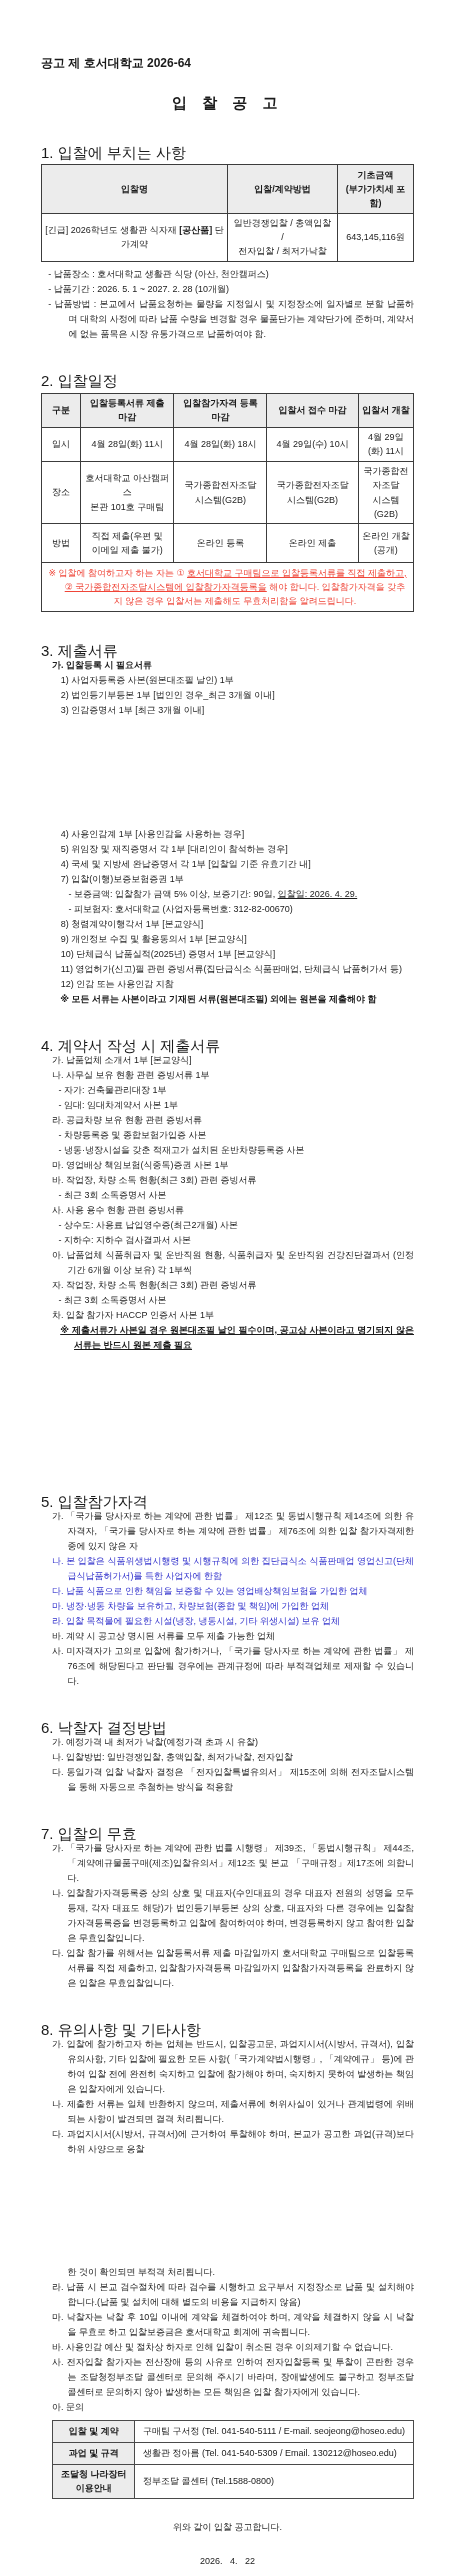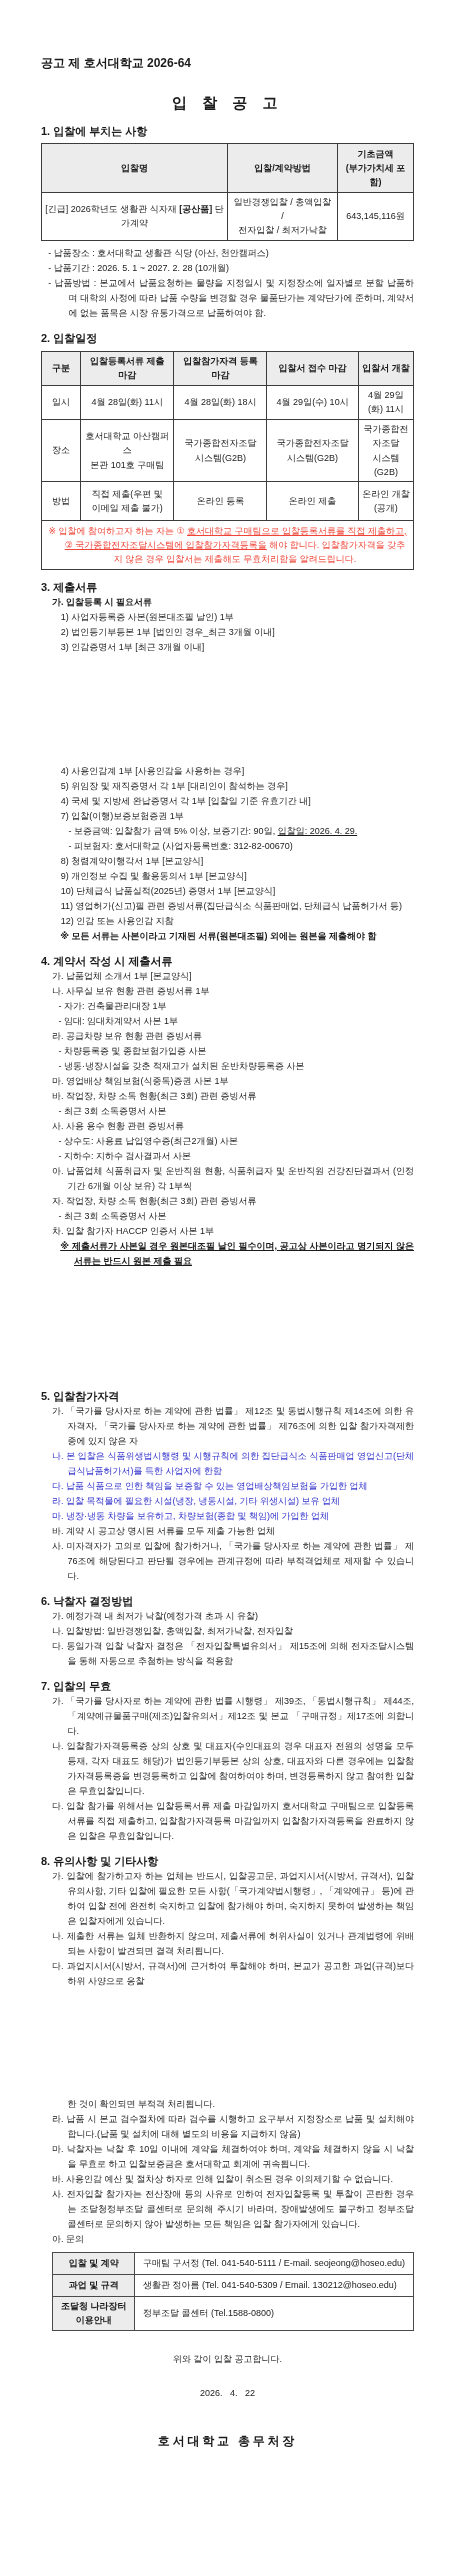--- a/index.html
+++ b/index.html
@@ -10,21 +10,21 @@
   .page{width:455px;height:2576px;box-sizing:border-box;background:#fff;
         padding:56px 41px 0 41px;overflow:hidden;text-align:justify;}
   p{margin:0;line-height:15px;font-size:9px;}
   .b{font-weight:bold;}
   .u{text-decoration:underline;}
   .pre{white-space:pre-line;}
   .center{text-align:center;}
   .notice-no{font-weight:bold;font-size:12px;}
   .title{margin:21px 0 0 0;text-align:center;font-size:15px;font-weight:bold;
          letter-spacing:5.5px;line-height:22px;}
-  h2.sec{margin:10px 0 0 0;font-size:11px;font-weight:bold;line-height:15px;}
+  h2.sec{margin:31px 0 0 0;font-size:15px;font-weight:normal;line-height:15px;}
   
   table.tbl{width:100%;border-collapse:collapse;border:1.1px solid var(--border,#3c3c3c);
             table-layout:fixed;margin-top:4.4px;}
   table.tbl th,table.tbl td{border:0.6px solid var(--border,#3c3c3c);text-align:center;
             vertical-align:middle;padding:2.2px 3.3px;font-size:9px;line-height:14.3px;}
   table.tbl th{background:var(--header_bg,#ececec);font-weight:bold;}
   .t1 tr.hdr{height:31px;} .t1 tr.data{height:40px;}
   .t2 tr.hdr{height:30px;} .t2 tr.r1{height:30px;} .t2 tr.r2{height:39px;} .t2 tr.r3{height:39px;}
   .note-cell{text-align:justify;padding:5.5px 6.6px 6.6px 6.6px;}
   .red-note{color:var(--red,#ef4538);padding-left:15px;text-indent:-15px;line-height:14.3px;}
@@ -163,22 +163,22 @@
   <p class="li-dash2">- 최근 3회 소독증명서 사본</p>
   <p class="li-ga">차. 입찰 참가자 HACCP 인증서 사본 1부</p>
   <p class="li-note b"><span class="u">※ 제출서류가 사본일 경우 원본대조필 날인 필수이며, 공고상 사본이라고 명기되지 않은 서류는 반드시 원본 제출 필요</span></p>
 
   <div class="spacer-b"></div>
 
   <h2 class="sec">5. 입찰참가자격</h2>
   <p class="li-ga">가. 「국가를 당사자로 하는 계약에 관한 법률」 제12조 및 동법시행규칙 제14조에 의한 유자격자, 「국가를 당사자로 하는 계약에 관한 법률」 제76조에 의한 입찰 참가자격제한 중에 있지 않은 자</p>
   <p class="li-ga blue">나. 본 입찰은 식품위생법시행령 및 시행규칙에 의한 집단급식소 식품판매업 영업신고(단체급식납품허가서)를 득한 사업자에 한함</p>
   <p class="li-ga blue">다. 납품 식품으로 인한 책임을 보증할 수 있는 영업배상책임보험을 가입한 업체</p>
+  <p class="li-ga blue">마. 냉장·냉동 차량을 보유하고, 차량보험(종합 및 책임)에 가입한 업체</p>
   <p class="li-ga blue">라. 입찰 목적물에 필요한 시설(냉장, 냉동시설, 기타 위생시설) 보유 업체</p>
-  <p class="li-ga blue">마. 냉장·냉동 차량을 보유하고, 차량보험(종합 및 책임)에 가입한 업체</p>
   <p class="li-ga">바. 계약 시 공고상 명시된 서류를 모두 제출 가능한 업체</p>
   <p class="li-ga">사. 미자격자가 고의로 입찰에 참가하거나, 「국가를 당사자로 하는 계약에 관한 법률」 제76조에 해당된다고 판단될 경우에는 관계규정에 따라 부적격업체로 제재할 수 있습니다.</p>
 
   <h2 class="sec">6. 낙찰자 결정방법</h2>
   <p class="li-ga">가. 예정가격 내 최저가 낙찰(예정가격 초과 시 유찰)</p>
   <p class="li-ga">나. 입찰방법: 일반경쟁입찰, 총액입찰, 최저가낙찰, 전자입찰</p>
   <p class="li-ga">다. 동일가격 입찰 낙찰자 결정은 「전자입찰특별유의서」 제15조에 의해 전자조달시스템을 통해 자동으로 추첨하는 방식을 적용함</p>
 
   <h2 class="sec">7. 입찰의 무효</h2>
   <p class="li-ga">가. 「국가를 당사자로 하는 계약에 관한 법률 시행령」 제39조, 「동법시행규칙」 제44조,「계약예규물품구매(제조)입찰유의서」제12조 및 본교 「구매규정」제17조에 의합니다.</p>

